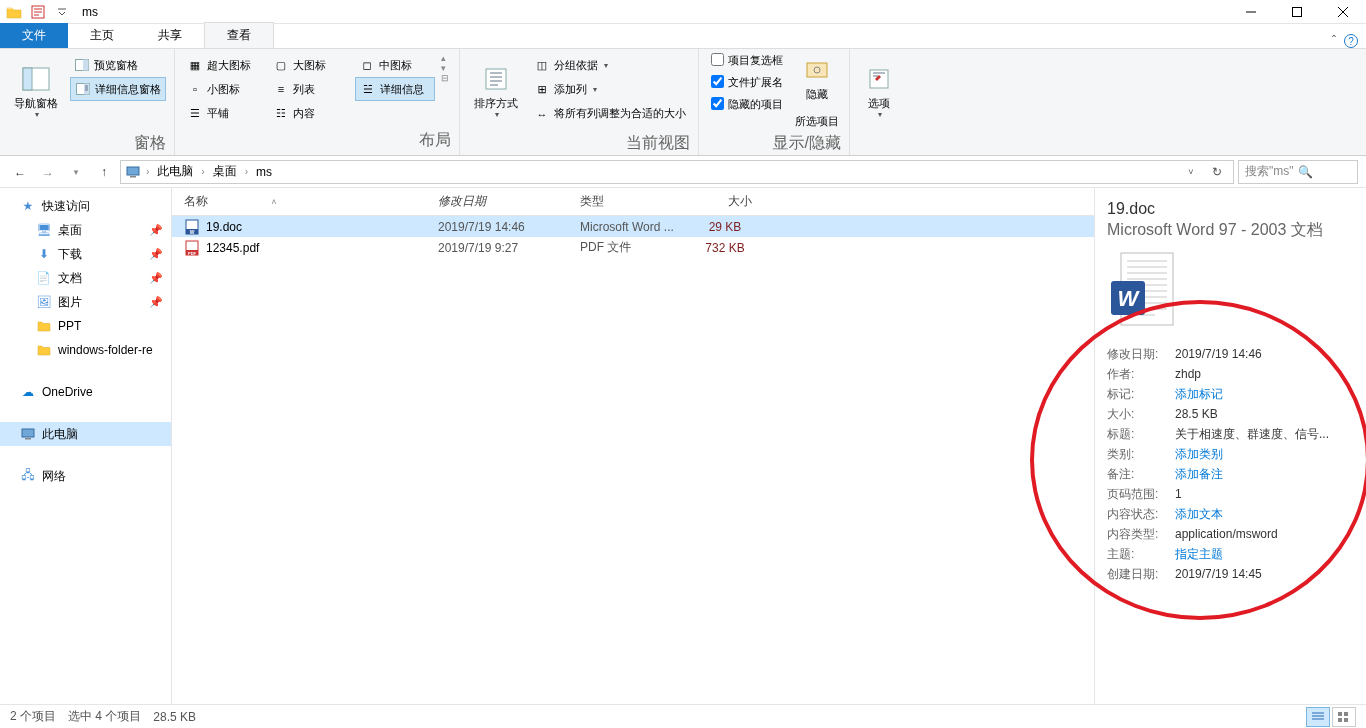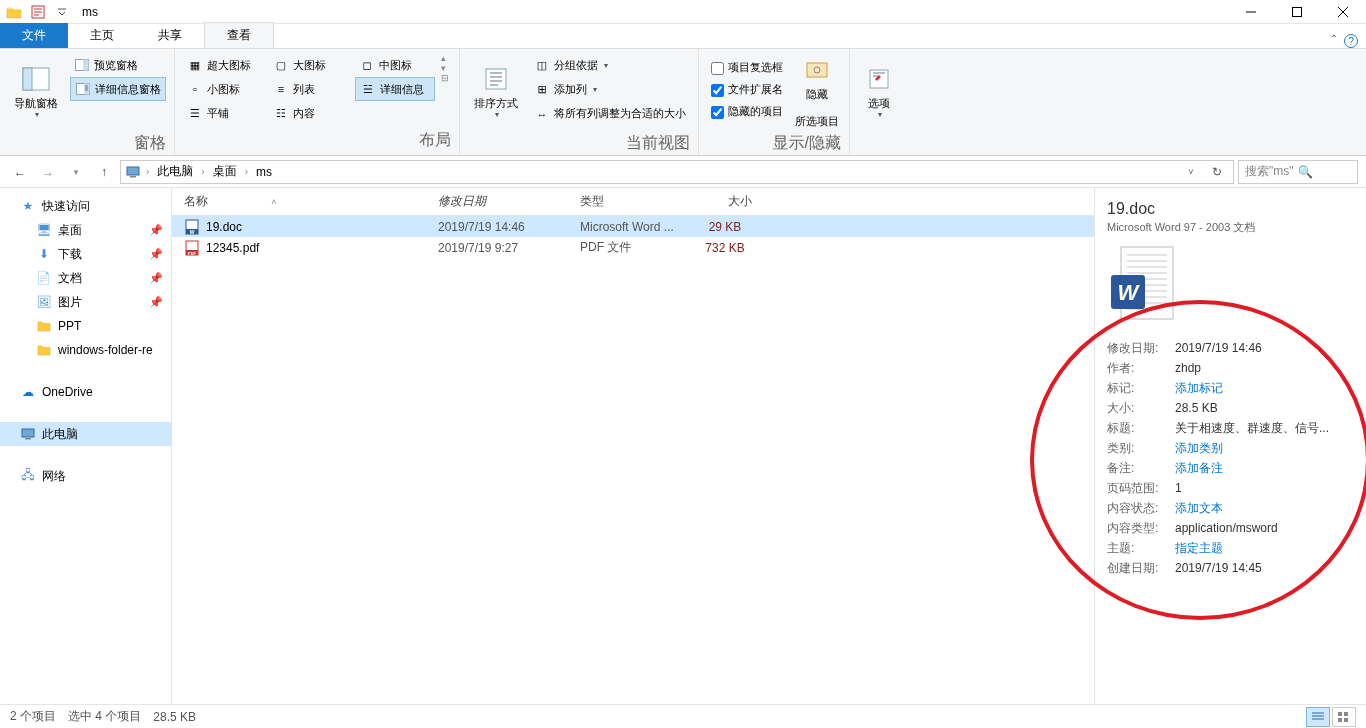--- a/index.html
+++ b/index.html
@@ -22,21 +22,21 @@
 
 
 .ribbon { height: 108px; background: #f5f6f7; border-top: 1px solid #ddd; border-bottom: 1px solid #d0d0d0; display: flex; }
 .ribbon-group { border-right: 1px solid #e1e1e1; padding: 4px 8px 2px; display: flex; flex-direction: column; }
 .ribbon-group-body { flex: 1; display: flex; align-items: flex-start; gap: 6px; }
 .ribbon-group-label { text-align: right; font-size: 16px; color: #666; padding: 2px 0; }
 .rbtn-lg { display: flex; flex-direction: column; align-items: center; justify-content: center; width: 56px; height: 78px; padding: 2px; font-size: 11px; text-align: center; line-height: 1.2; cursor: pointer; }
 .rbtn-sm { display: flex; align-items: center; gap: 4px; height: 24px; padding: 2px 4px; font-size: 11px; cursor: pointer; min-width: 80px; }
 .rbtn-sm.selected { background: #cde6f7; border: 1px solid #92c0e0; }
 .rbtn-col { display: flex; flex-direction: column; }
-.chk { display: flex; align-items: flex-end; gap: 4px; height: 22px; font-size: 11px; padding: 0 4px; }
+.chk { display: flex; align-items: flex-start; gap: 4px; height: 22px; font-size: 11px; padding: 0 4px; }
 .chk input { margin: 0; }
 .icon-box { width: 16px; height: 16px; display: inline-flex; align-items: center; justify-content: center; flex-shrink: 0; }
 .icon-lg { width: 32px; height: 28px; display: flex; align-items: center; justify-content: center; margin-bottom: 4px; }
 
 
 .addrbar { height: 32px; display: flex; align-items: center; padding: 0 8px; gap: 4px; border-bottom: 1px solid #e5e5e5; }
 .navbtn { width: 24px; height: 24px; display: flex; align-items: center; justify-content: center; color: #888; cursor: pointer; }
 .navbtn.enabled { color: #333; }
 .addr { flex: 1; height: 24px; border: 1px solid #ccc; display: flex; align-items: center; padding: 0 4px; gap: 2px; font-size: 12px; }
 .addr-sep { color: #888; padding: 0 3px; font-size: 10px; }
@@ -63,21 +63,21 @@
 .fl-col-size { width: 70px; text-align: right; padding-right: 16px; }
 .fl-row { display: flex; height: 21px; align-items: center; font-size: 12px; padding-left: 8px; cursor: pointer; }
 .fl-row.selected { background: #cde8ff; }
 .fl-cell-name { width: 258px; display: flex; align-items: center; gap: 6px; padding-left: 4px; }
 .fl-cell-date { width: 142px; color: #555; }
 .fl-cell-type { width: 118px; color: #555; overflow: hidden; white-space: nowrap; text-overflow: ellipsis; }
 .fl-cell-size { width: 70px; text-align: center; padding-right: 16px; color: #7f1d1d; }
 
 .details { width: 272px; padding: 12px 12px; border-left: 1px solid #e5e5e5; position: relative; }
 .details-title { font-size: 16px; color: #333; }
-.details-subtitle { font-size: 11px; color: #666; margin-top: 2px; margin-bottom: 10px; }
+.details-subtitle { font-size: 16px; color: #666; margin-top: 2px; margin-bottom: 10px; }
 .details-thumb { width: 72px; height: 80px; margin: 6px 0 14px; position: relative; }
 .details-props { font-size: 12px; }
 .prop-row { display: flex; margin-bottom: 2px; line-height: 1.5; }
 .prop-label { width: 68px; color: #666; flex-shrink: 0; }
 .prop-val { color: #333; overflow: hidden; white-space: nowrap; text-overflow: ellipsis; }
 .prop-val.placeholder { color: #0078d7; }
 
 
 .annot { position: absolute; border: 4px solid #e01b24; border-radius: 50%; pointer-events: none; }
 

